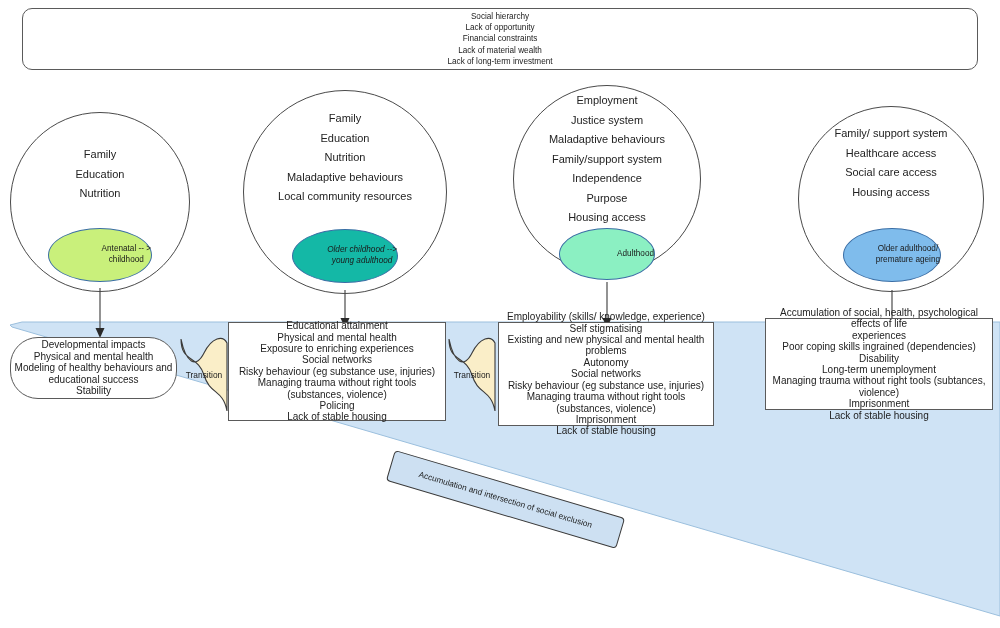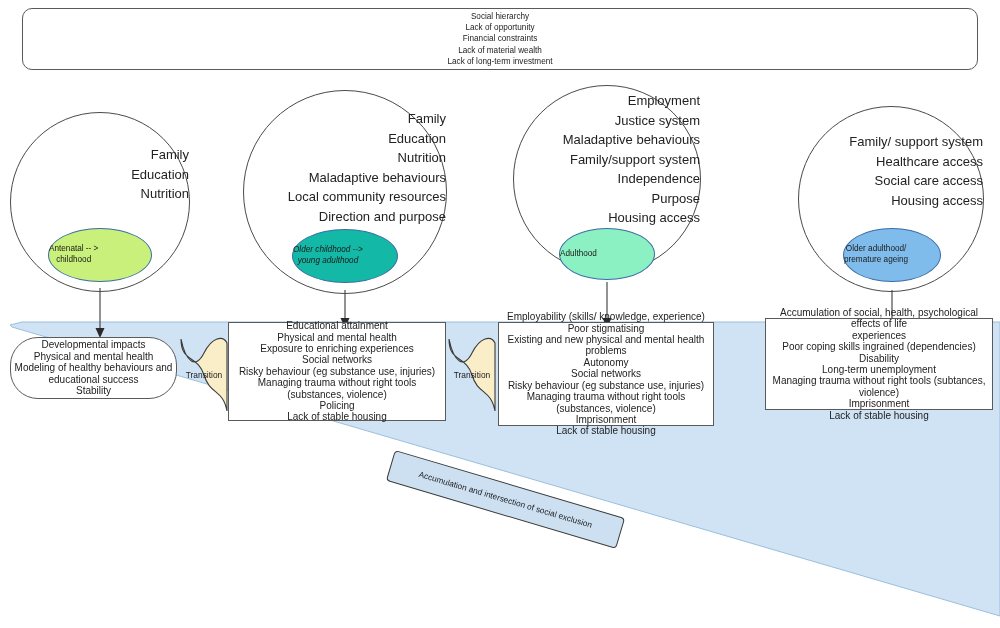--- a/index.html
+++ b/index.html
@@ -21,29 +21,29 @@
     box-sizing:border-box;
   }
   .top-banner .lines{text-align:center;font-size:8.2px;line-height:11.3px;}
 
   
   .circle{
     position:absolute;border:1px solid #4a4a4a;border-radius:50%;
     background:#ffffff;box-sizing:border-box;
   }
   .circle-lines{
-    position:absolute;left:0;right:0;text-align:right;
-    font-size:13px;color:#222;
+    position:absolute;left:0;right:0;text-align:center;
+    font-size:11px;color:#222;
   }
   .circle-lines div{line-height:19.5px;white-space:nowrap;}
 
   
   .stage-ellipse{
     position:absolute;border:1px solid #3b6ea5;border-radius:50%;
-    display:flex;align-items:center;justify-content:flex-start;
+    display:flex;align-items:center;justify-content:flex-end;
     text-align:center;font-size:8.2px;line-height:10.6px;
     box-sizing:border-box;color:#1a1a1a;
   }
 
   
   .outcome-box{
     position:absolute;border:1px solid #5a5a5a;background:#ffffff;
     box-sizing:border-box;display:flex;align-items:center;justify-content:center;
   }
   .outcome-box .lines{text-align:center;font-size:10px;line-height:11.4px;padding:0 2px;}
@@ -106,21 +106,20 @@
     <polygon points="8,50 3.5,40 12.5,40" fill="#2a2a2a"></polygon>
   </svg>
 
   <div class="circle" style="left:243px;top:90px;width:204px;height:204px;">
     <div class="circle-lines" style="top:18px;">
       <div>Family</div>
       <div>Education</div>
       <div>Nutrition</div>
       <div>Maladaptive behaviours</div>
       <div>Local community resources</div>
-      <div>Direction and purpose</div>
     </div>
   </div>
   <div class="stage-ellipse" style="left:292px;top:229px;width:106px;height:54px;background:#14b8a6;font-style:italic;">
     <div>
       <div>Older childhood --&gt;</div>
       <div>young adulthood</div>
     </div>
   </div>
   <svg class="arrow-svg" style="left:337px;top:290px;width:16px;height:40px;" viewBox="0 0 16 40">
     <line x1="8" y1="0" x2="8" y2="30" stroke="#4a4a4a" stroke-width="1.2"></line>
@@ -142,21 +141,21 @@
     <div>
       <div>Adulthood</div>
     </div>
   </div>
   <svg class="arrow-svg" style="left:599px;top:282px;width:16px;height:48px;" viewBox="0 0 16 48">
     <line x1="8" y1="0" x2="8" y2="38" stroke="#4a4a4a" stroke-width="1.2"></line>
     <polygon points="8,46 3.5,36 12.5,36" fill="#2a2a2a"></polygon>
   </svg>
 
   <div class="circle" style="left:798px;top:106px;width:186px;height:186px;">
-    <div class="circle-lines" style="top:25px;">
+    <div class="circle-lines" style="top:17px;">
       <div>Family/ support system</div>
       <div>Healthcare access</div>
       <div>Social care access</div>
       <div>Housing access</div>
     </div>
   </div>
   <div class="stage-ellipse" style="left:843px;top:228px;width:98px;height:54px;background:#7fbcec;">
     <div>
       <div>Older adulthood/</div>
       <div>premature ageing</div>
@@ -200,21 +199,21 @@
   <div class="transition" style="left:446px;top:333px;width:52px;height:84px;">
     <svg viewBox="0 0 52 84" width="52" height="84">
       <path d="M3,6 C3,30 20,22 26,42 C32,62 45,56 49,78 L49,10 C45,2 34,4 26,20 C18,36 8,30 3,6 Z" fill="#faeec8" stroke="#3a3a3a" stroke-width="1.1"></path>
     </svg>
     <div class="tlabel">Transition</div>
   </div>
 
   <div class="outcome-box" style="left:498px;top:322px;width:216px;height:104px;">
     <div class="lines">
       <div>Employability (skills/ knowledge, experience)</div>
-      <div>Poor stigmatising</div>
+      <div>Self stigmatising</div>
       <div>Existing and new physical and mental health problems</div>
       <div>Autonomy</div>
       <div>Social networks</div>
       <div>Risky behaviour (eg substance use, injuries)</div>
       <div>Managing trauma without right tools (substances, violence)</div>
       <div>Imprisonment</div>
       <div>Lack of stable housing</div>
     </div>
   </div>
 

